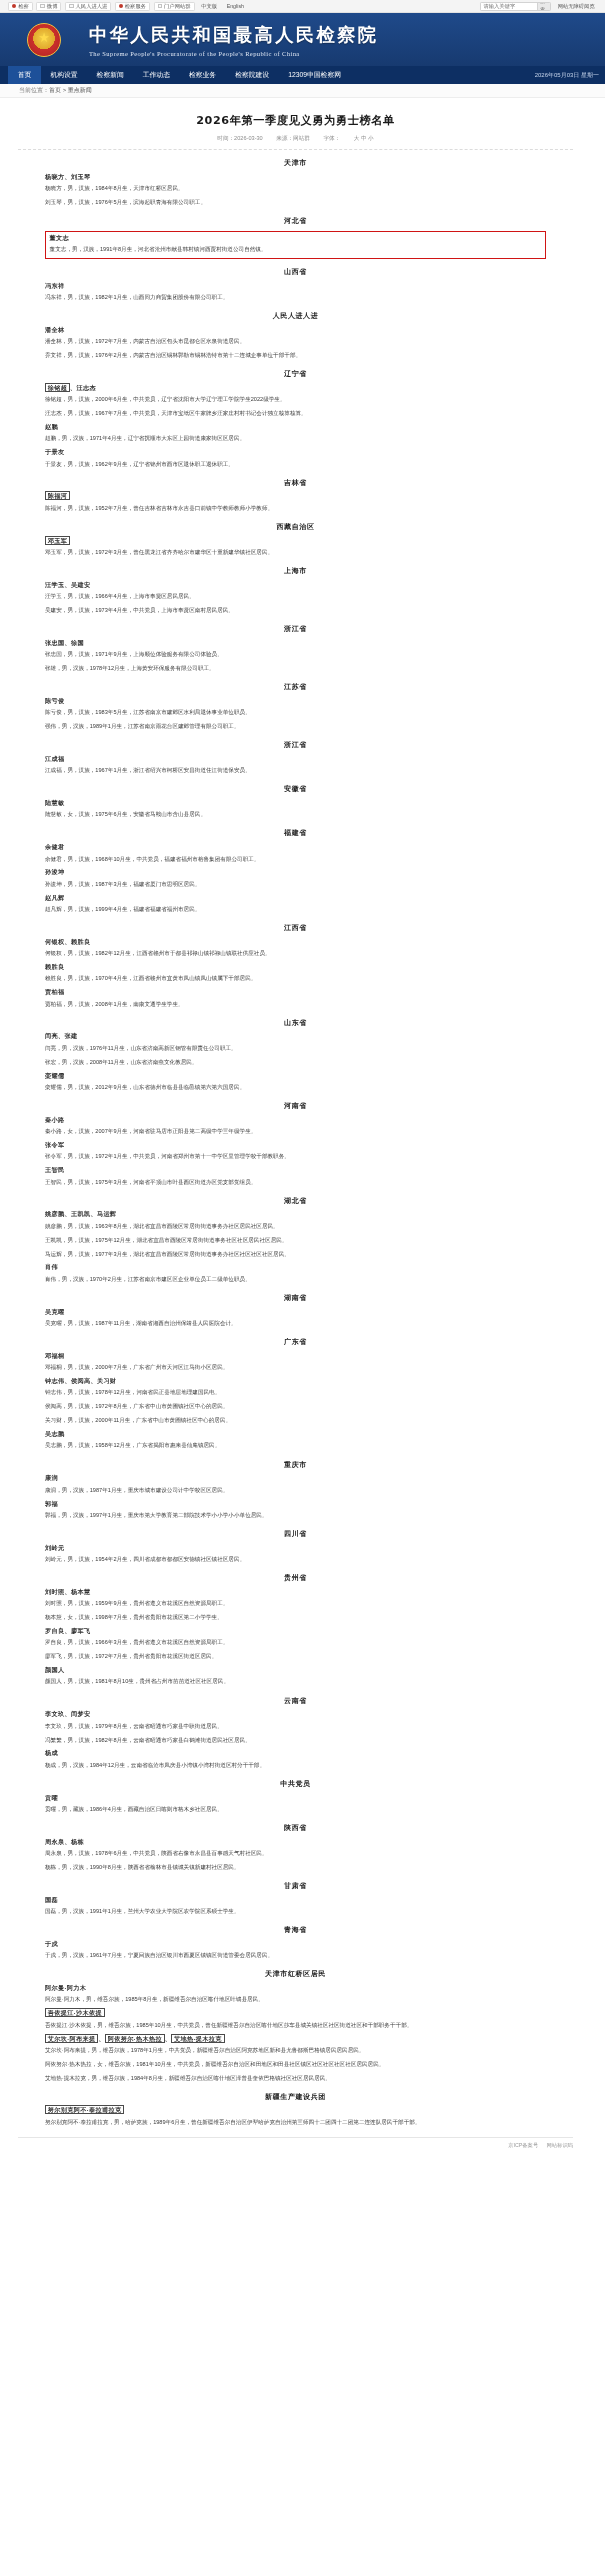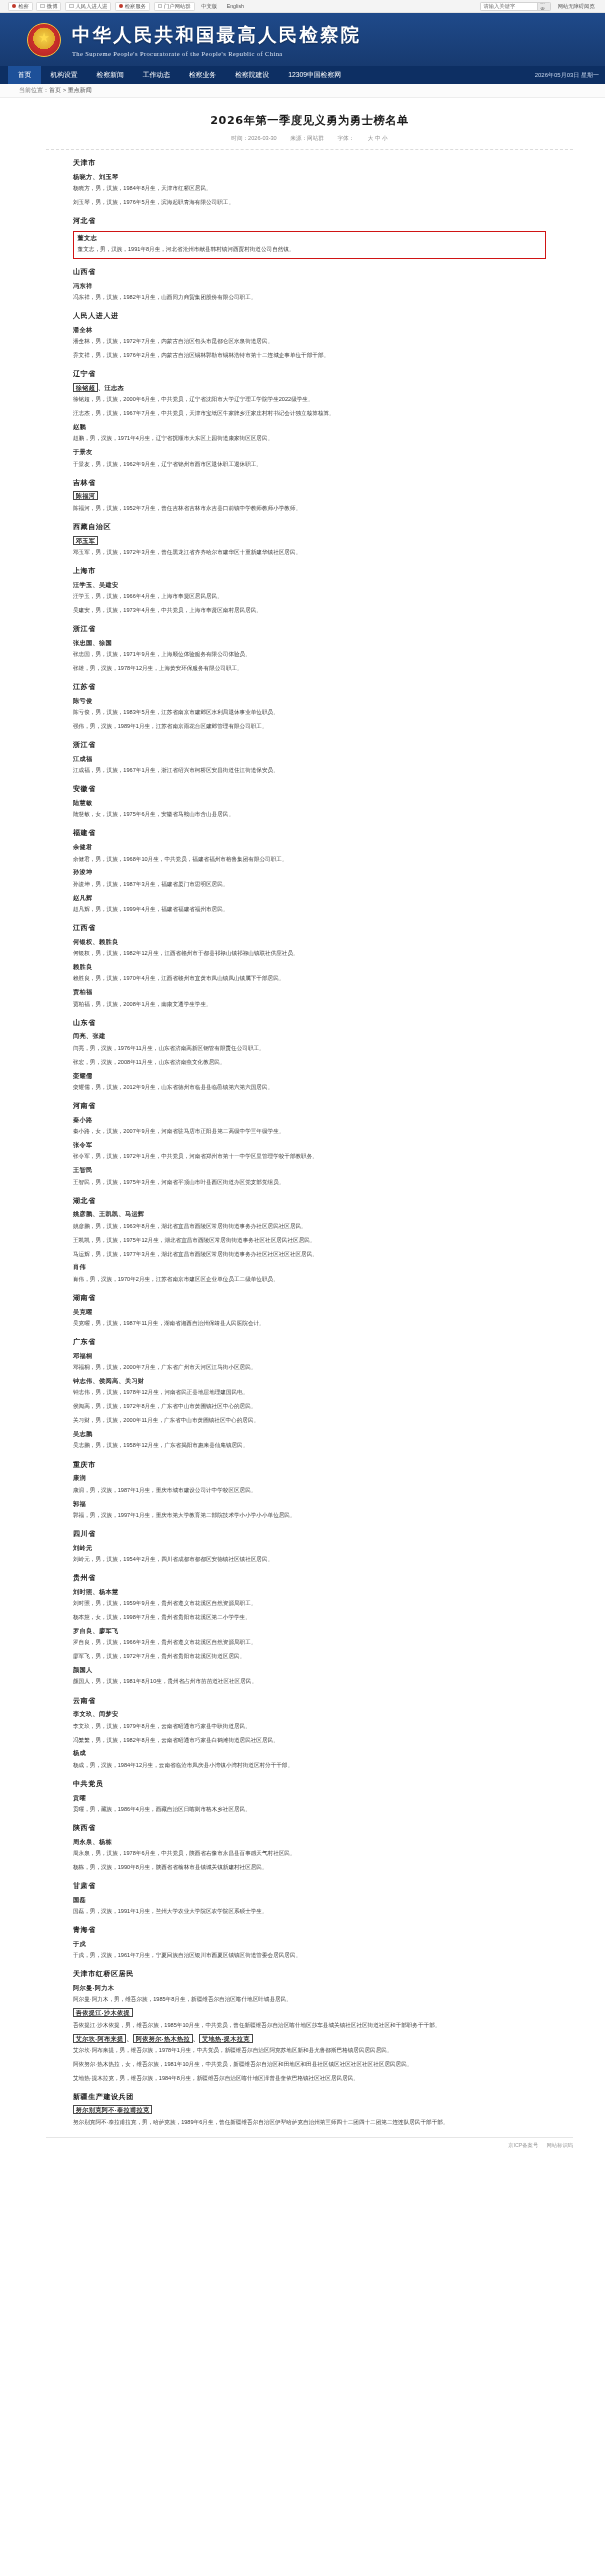--- a/index.html
+++ b/index.html
@@ -46,21 +46,21 @@
   .tb-search .go{background:#e9e9e9;border-left:0.6px solid #d3d3d3;font-size:4.7px;padding:0 2.4px;line-height:7.7px;color:#666;}
 
   
   .masthead {
     background:#1a3f7a;
     background:linear-gradient(180deg,#1f4a8a 0%, #173a70 100%);
     height:53px;
     display:flex;
     align-items:center;
     padding-left:27px;
-    gap:11px;
+    gap:28px;
     position:relative;
     overflow:hidden;
   }
   .emblem{
     width:34px;height:34px;border-radius:50%;
     background:radial-gradient(circle at 50% 45%, #f2d34a 0%, #e2a92c 45%, #c9302c 46%, #b02020 100%);
     border:1.2px solid #f0c040;
     position:relative;flex:none;
   }
   .emblem:after{
@@ -91,35 +91,35 @@
   .nav .n-date{padding:0 7px;display:flex;align-items:center;font-size:6px;color:#c4d3ea;}
 
   
   .crumb{
     height:14px;display:flex;align-items:center;padding:0 19px;
     font-size:6px;color:#777;border-bottom:0.6px solid #ededed;background:#fbfbfb;
   }
   .crumb b{color:#555;font-weight:normal;}
 
   
-  .wrap{ padding:0 33px 24px 46px; }
+  .wrap{ padding:0 33px 24px 18px; }
   .art-title{
     text-align:center;font-size:11.2px;font-weight:bold;color:#1a1a1a;
     padding:15.4px 0 7px 0;letter-spacing:0.6px;
     font-family:"DejaVu Sans","Liberation Sans",sans-serif;
   }
   .art-meta{
     text-align:center;font-size:5.6px;color:#8d8d8d;
     border-bottom:0.6px dashed #dcdcdc;padding-bottom:5.3px;margin-bottom:4.7px;
   }
   .art-meta span{margin:0 6px;}
 
   .body{ padding:0 27px; }
   .prov{
-    font-size:7px;font-weight:bold;color:#222;
+    text-align:center;font-size:7px;font-weight:bold;color:#222;
     margin:8.3px 0 4.7px 0;letter-spacing:0.6px;
     font-family:Liberation Mono, monospace;
   }
   .names{
     font-size:6.2px;color:#333;margin:3.6px 0 2.4px 0;font-weight:bold;
     letter-spacing:0.3px;
   }
   .names .hl{
     border:0.6px solid #4a4a4a;padding:0 1.8px;
   }

